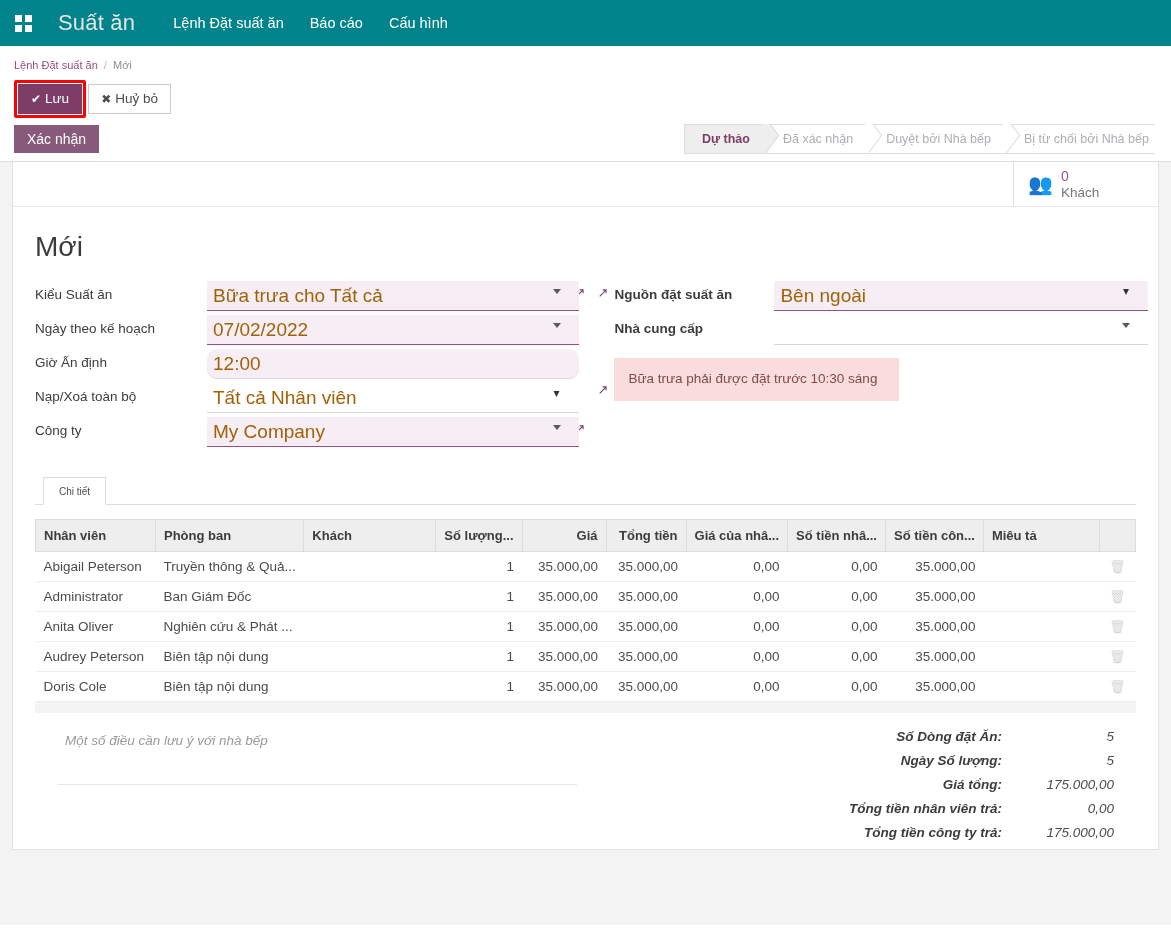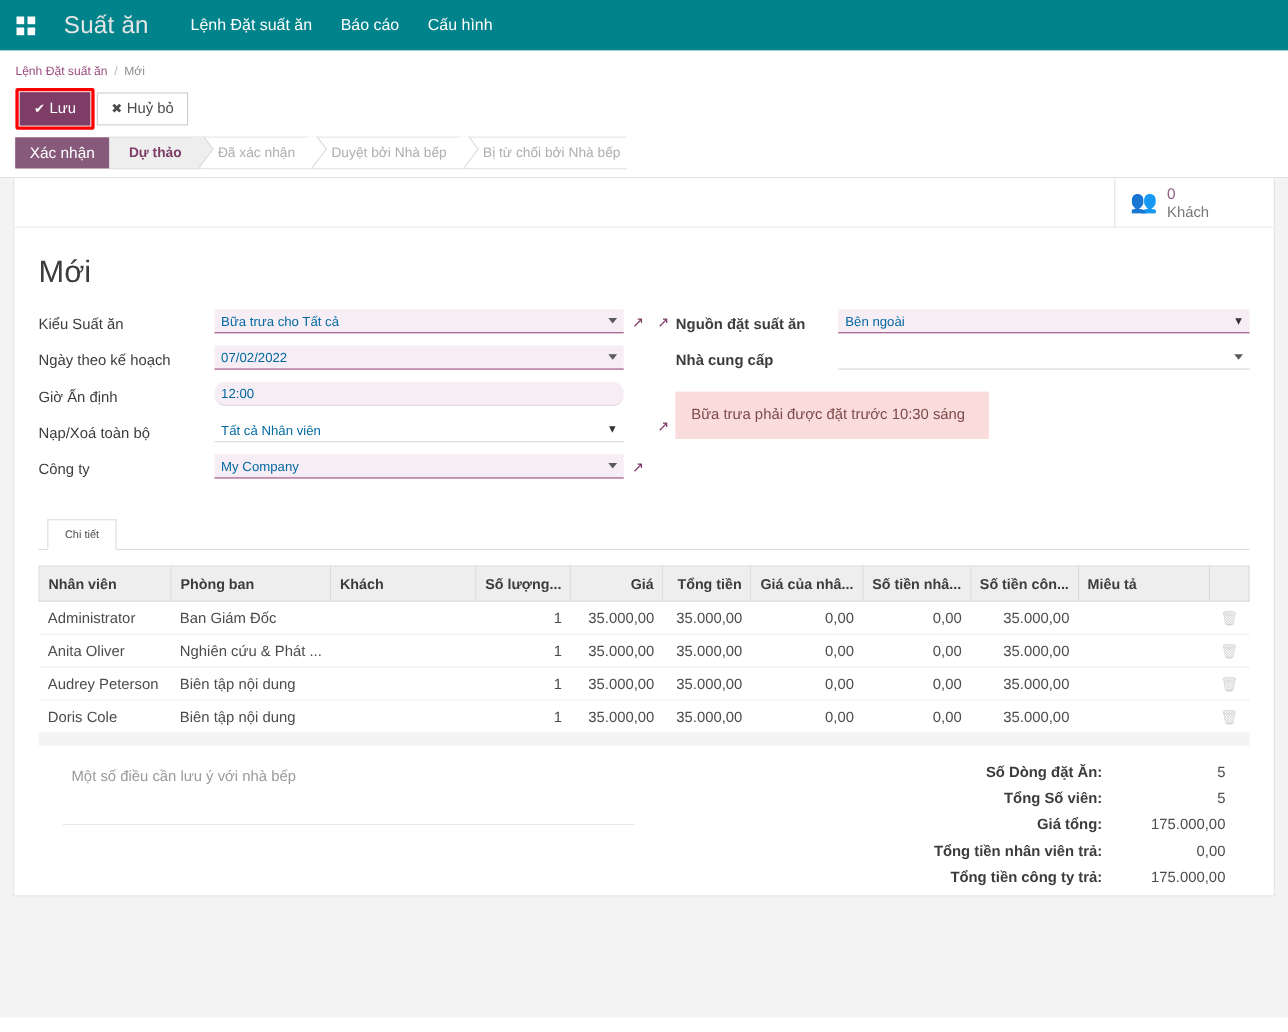--- a/index.html
+++ b/index.html
@@ -90,21 +90,21 @@
   .btn-primary {
     background: #7d3d67;
     border-color: #7d3d67;
     color: #ffffff;
   }
   .btn .ico { margin-right: 4px; font-size: 12px; }
 
   .statusbar-row {
     display: flex;
     align-items: center;
-    justify-content: flex-start;
+    justify-content: space-between;
     padding: 0 16px 7px 14px;
   }
   .btn-confirm {
     background: #875a7b;
     color: #fff;
     border: 1px solid #875a7b;
     font-size: 14px;
     padding: 5px 12px;
     cursor: pointer;
   }
@@ -225,25 +225,26 @@
     padding-top: 4px;
     cursor: pointer;
   }
 
   .inp {
     width: 100%;
     background: #f7eef5;
     border: none;
     border-bottom: 1px solid #9b4d7e;
     font-family: "Liberation Sans", sans-serif;
-    font-size: 12px;
-    color: #0369a1;
+    font-size: 19px;
+    color: #a16207;
     padding: 4px 20px 3px 6px;
     outline: none;
     display: block;
+    margin-left: 12px;
   }
   .inp.plain { background: #ffffff; border-bottom: 1px solid #d6d6d6; }
   .caret {
     position: absolute;
     right: 6px; top: 8px;
     width: 0; height: 0;
     border-left: 4px solid transparent;
     border-right: 4px solid transparent;
     border-top: 5px solid #5a5a5a;
     pointer-events: none;
@@ -321,20 +322,21 @@
     border-bottom: 1px solid #ededed;
   }
   .add-link { color: #7d3d67; font-size: 13.5px; cursor: pointer; }
   .list-foot-bar { height: 11px; background: #f4f4f4; }
 
   
   .bottom {
     display: flex;
     padding: 16px 22px 0 22px;
     gap: 28px;
+    font-style: italic;
   }
   .note-col { width: 520px; }
   .note-text {
     color: #9a9a9a;
     font-size: 13.5px;
     padding: 4px 2px 0 8px;
   }
   .note-rule {
     border-bottom: 1px solid #e8e8e8;
     margin-top: 36px;
@@ -531,20 +533,33 @@
                 <th class="num" style="width:80px;">Tổng tiền</th>
                 <th class="num" style="width:88px;">Giá của nhâ...</th>
                 <th class="num" style="width:84px;">Số tiền nhâ...</th>
                 <th class="num" style="width:84px;">Số tiền côn...</th>
                 <th>Miêu tả</th>
                 <th style="width:36px;"></th>
               </tr>
             </thead>
             <tbody>
               <tr>
+                <td>Abigail Peterson</td>
+                <td>Truyền thông &amp; Quả...</td>
+                <td></td>
+                <td class="num">1</td>
+                <td class="num">35.000,00</td>
+                <td class="num">35.000,00</td>
+                <td class="num">0,00</td>
+                <td class="num">0,00</td>
+                <td class="num">35.000,00</td>
+                <td></td>
+                <td class="td-trash"><span class="trash">🗑</span></td>
+              </tr>
+              <tr>
                 <td>Administrator</td>
                 <td>Ban Giám Đốc</td>
                 <td></td>
                 <td class="num">1</td>
                 <td class="num">35.000,00</td>
                 <td class="num">35.000,00</td>
                 <td class="num">0,00</td>
                 <td class="num">0,00</td>
                 <td class="num">35.000,00</td>
                 <td></td>
@@ -598,21 +613,21 @@
           <div class="note-col">
             <div class="note-text">Một số điều cần lưu ý với nhà bếp</div>
             <div class="note-rule"></div>
           </div>
           <div class="totals-col">
             <div class="tot-row">
               <span class="tot-lbl">Số Dòng đặt Ăn:</span>
               <span class="tot-val">5</span>
             </div>
             <div class="tot-row">
-              <span class="tot-lbl">Tổng Số viên:</span>
+              <span class="tot-lbl">Ngày Số lượng:</span>
               <span class="tot-val">5</span>
             </div>
             <div class="tot-row">
               <span class="tot-lbl">Giá tổng:</span>
               <span class="tot-val">175.000,00</span>
             </div>
             <div class="tot-row">
               <span class="tot-lbl">Tổng tiền nhân viên trả:</span>
               <span class="tot-val">0,00</span>
             </div>

